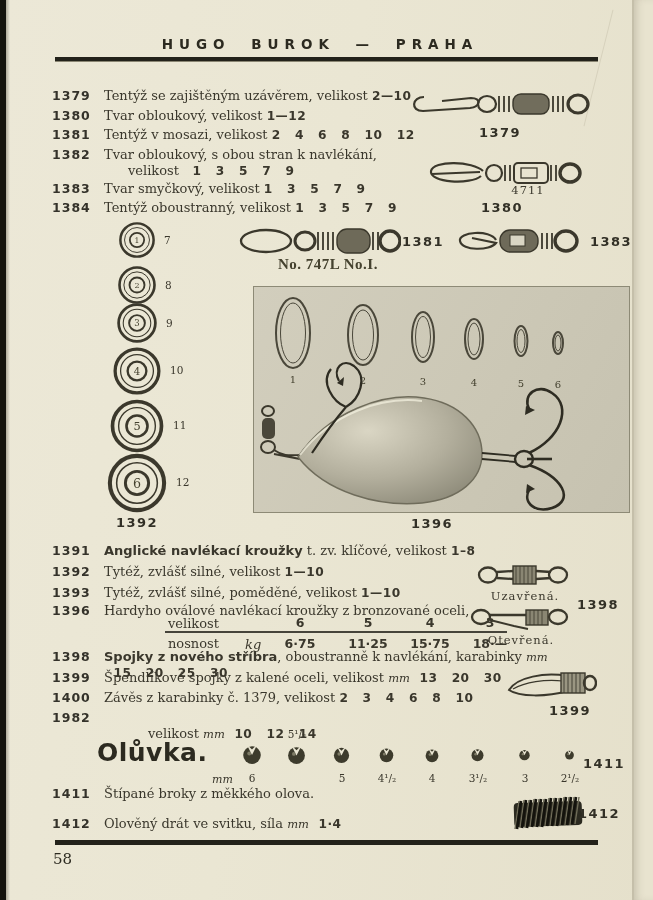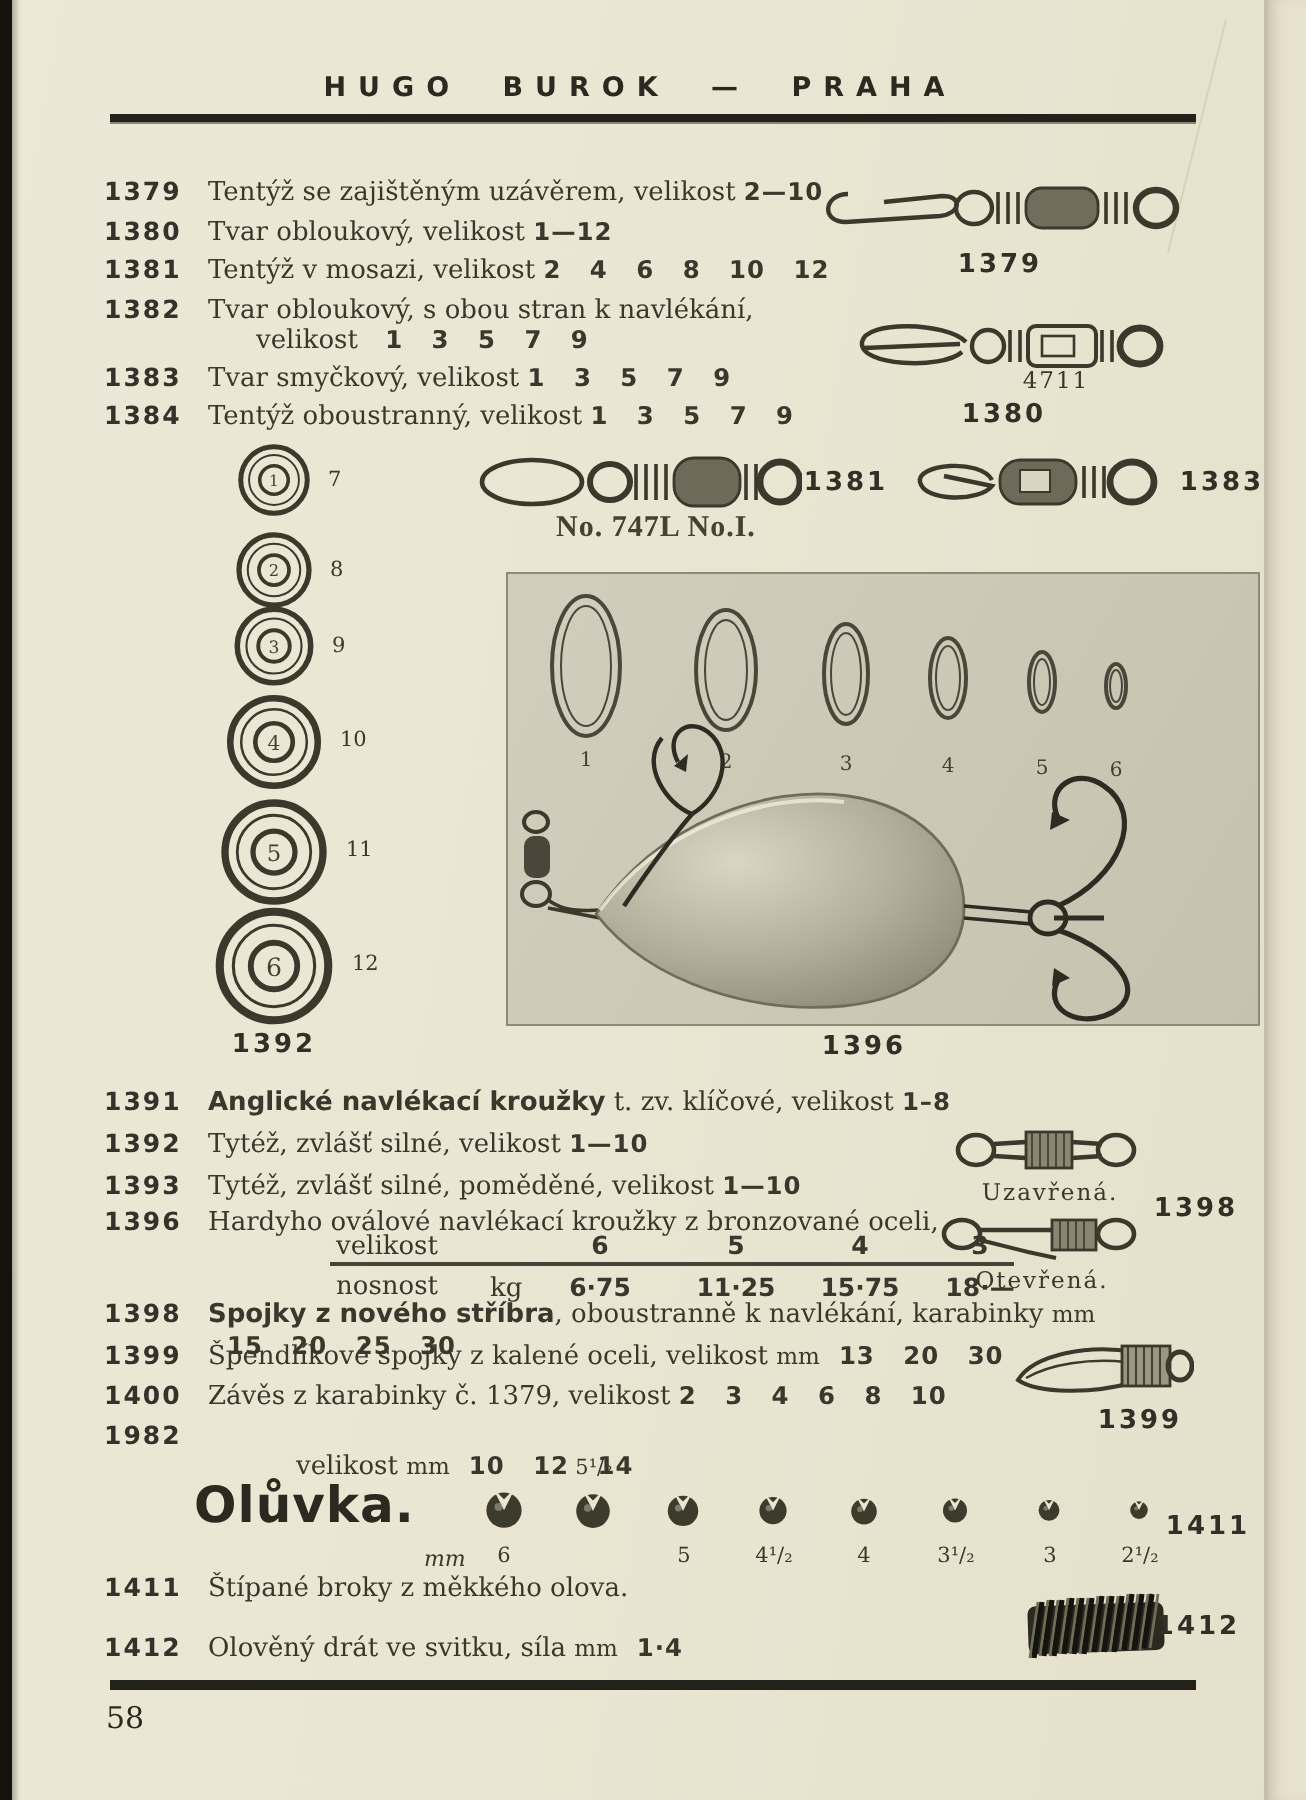--- a/index.html
+++ b/index.html
@@ -22,21 +22,21 @@
   .rule.bottom{top:840px;height:5px;}
   .page-number{position:absolute;left:53px;top:850px;font-weight:normal;font-size:15px;color:#2c2a20;}
 
   .row{position:absolute;left:52px;display:flex;align-items:baseline;}
   .row .no{flex:none;width:52px;font-family:"DejaVu Sans",sans-serif;font-weight:bold;
         font-size:12.5px;letter-spacing:1px;color:#34322a;}
   .row .desc{font-size:13px;line-height:1.25;}
   .lead{font-family:"DejaVu Sans",sans-serif;font-weight:bold;font-size:13px;}
   .sizes{font-family:"DejaVu Sans",sans-serif;font-weight:bold;font-size:12.2px;
         letter-spacing:.5px;white-space:pre;}
-  .unit{font-size:11.5px;}
+  .unit{font-style:italic;font-size:11.5px;}
   .line2{position:absolute;font-size:13px;}
 
   .cap{position:absolute;text-align:center;font-family:"DejaVu Sans",sans-serif;
         font-weight:bold;font-size:13px;letter-spacing:1.5px;color:#323026;}
   .cap-sm{position:absolute;text-align:center;font-size:11.5px;letter-spacing:1px;color:#3a372c;}
   .cap-note{position:absolute;font-family:Liberation Serif, serif;font-weight:bold;
         font-size:15px;letter-spacing:.5px;color:#45422f;}
 
   .fig{position:absolute;}
   .photo{position:absolute;left:253px;top:286px;width:377px;height:227px;

